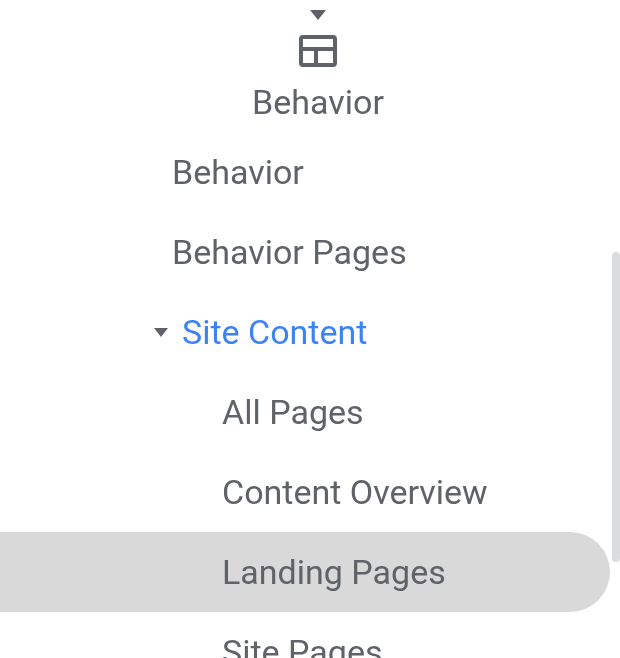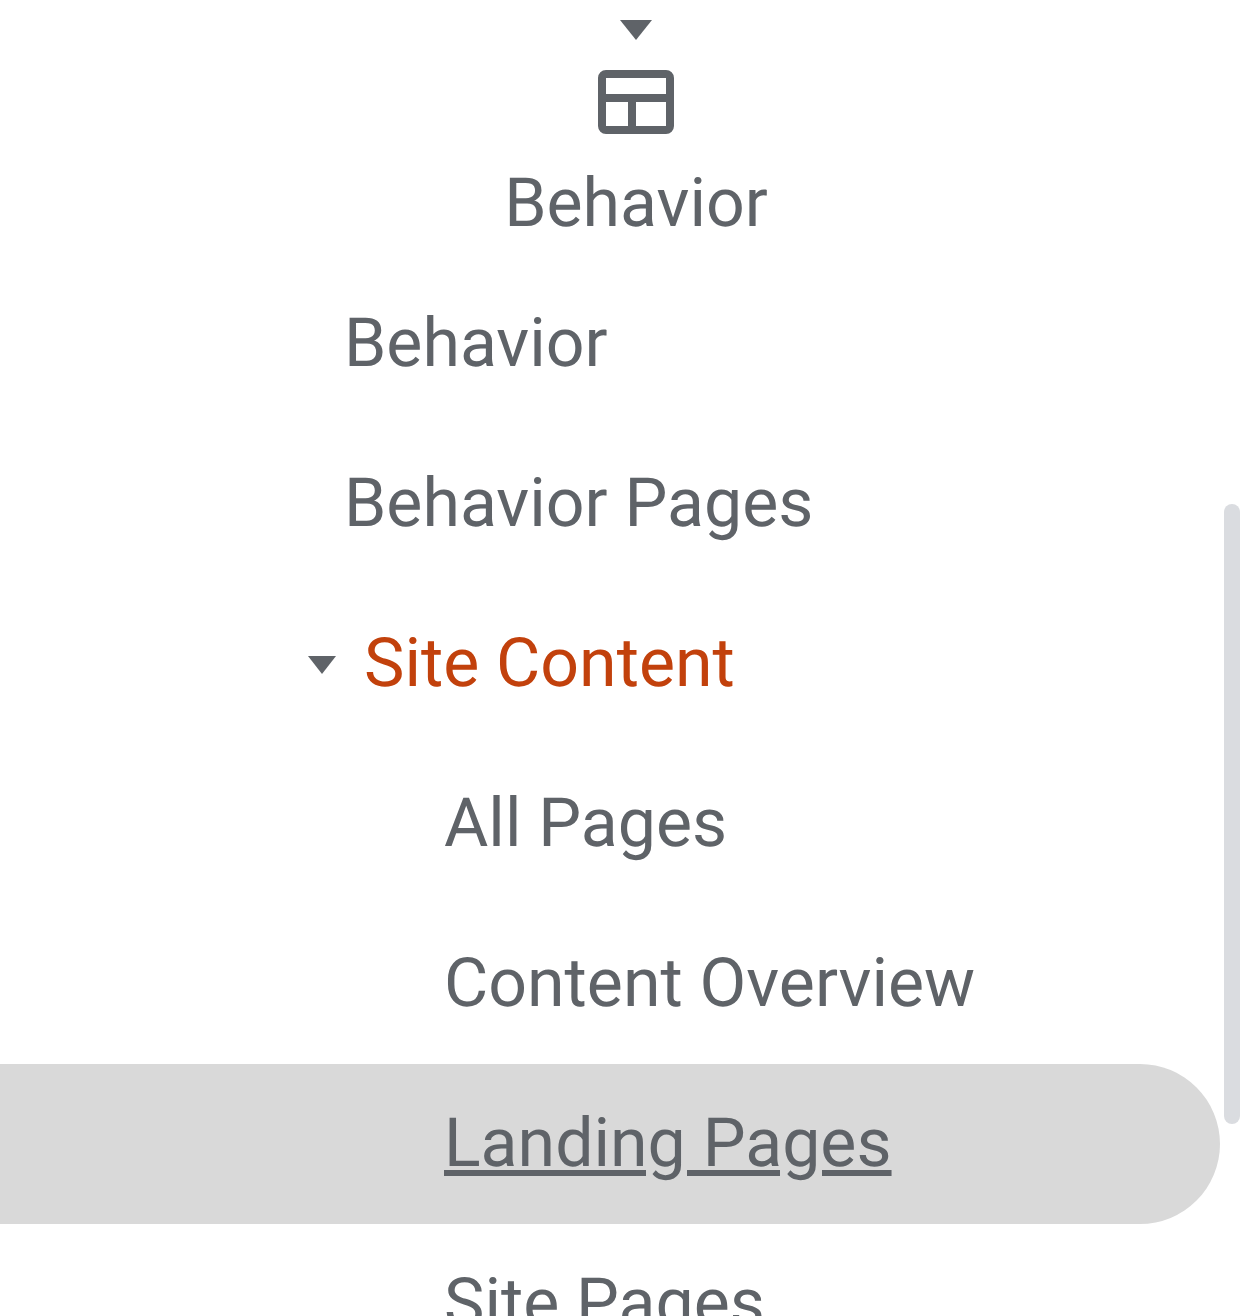--- a/index.html
+++ b/index.html
@@ -58,37 +58,36 @@
       color: #5f6368;
       font-weight: 400;
     }
     .nav-subsection {
       display: flex;
       align-items: center;
       padding: 20px 0 20px 154px;
       cursor: pointer;
       gap: 14px;
       font-size: 34px;
-      color: #c2410c;
+      color: #3b82f6;
       font-weight: 400;
     }
     .nav-subitem {
       display: flex;
       padding: 20px 0 20px 222px;
       cursor: pointer;
       font-size: 34px;
       color: #5f6368;
       font-weight: 400;
     }
     .nav-subitem.selected {
       background: #d9d9d9;
       border-top-right-radius: 40px;
       border-bottom-right-radius: 40px;
       width: 610px;
-      text-decoration: underline;
     }
     .scrollbar-track {
       position: absolute;
       right: 0;
       top: 252px;
       width: 8px;
       height: 310px;
       background: #dadce0;
       border-radius: 4px;
     }

